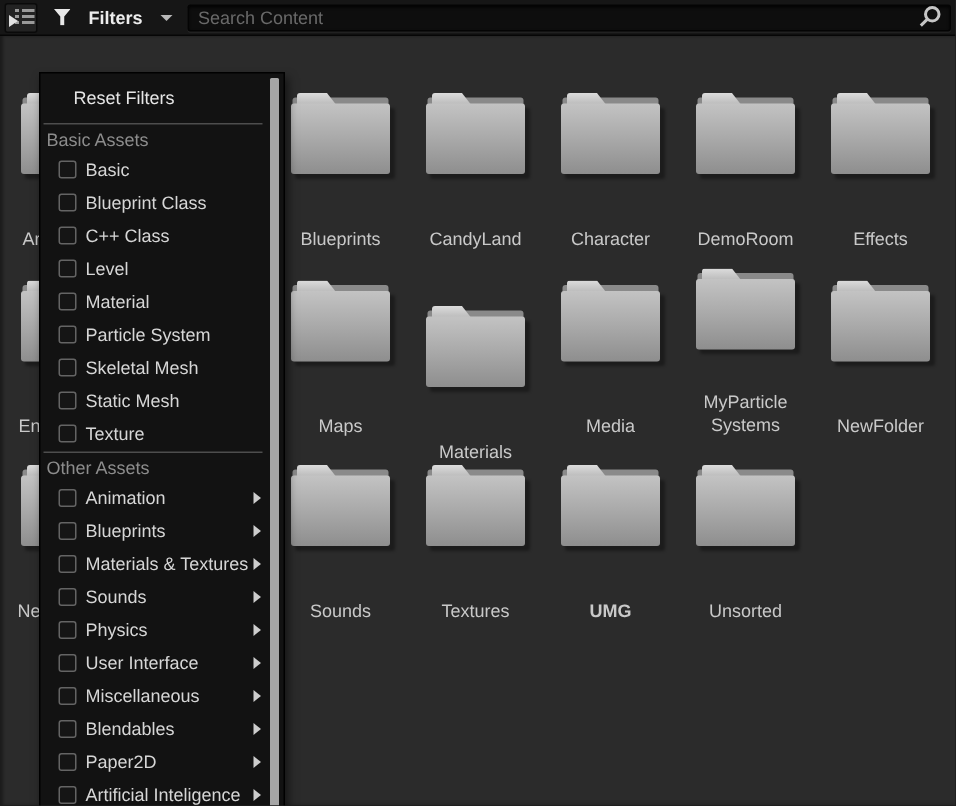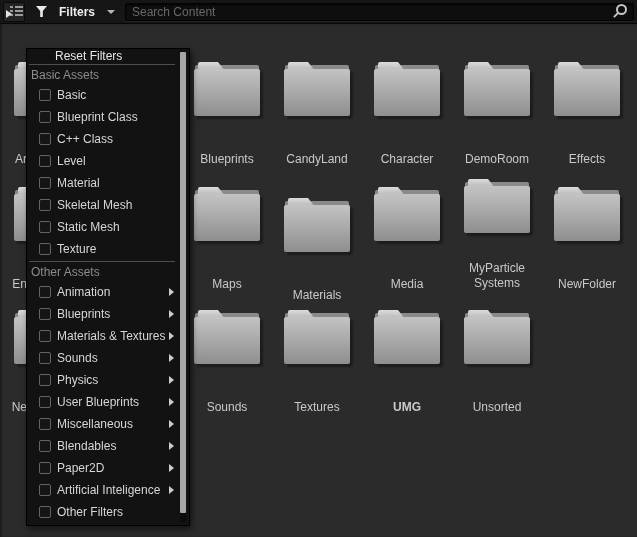--- a/index.html
+++ b/index.html
@@ -71,21 +71,21 @@
   .folder-cell.truncated .folder-label{width:26px;justify-content:flex-end;
     padding-right:1px;overflow:hidden;white-space:nowrap;}
   
   .menu{
     position:absolute;top:24px;left:26px;width:164px;z-index:5;
     background:#121212;border:1px solid #000;
     box-shadow:2px 3px 6px rgba(0,0,0,.55);
     padding:0 12px 2px 0;
   }
   .menu-inner{width:100%;}
-  .menu-reset{height:14px;display:flex;align-items:center;padding-left:28px;
+  .menu-reset{height:32px;display:flex;align-items:center;padding-left:22px;
     color:#e6e6e6;font-size:12px;cursor:pointer;}
   .menu-sep{height:1px;background:#4d4d4d;margin:1px 2px;}
   .menu-header{height:18px;display:flex;align-items:center;padding-left:4px;
     color:#8c8c8c;font-size:12px;}
   .menu-item{height:22px;display:flex;align-items:center;padding-left:12px;
     color:#d6d6d6;font-size:12px;cursor:pointer;}
   .checkbox{width:12px;height:12px;flex:none;margin-right:6px;
     background:#151515;border:1px solid #646464;border-radius:2px;}
   .sub-arrow{margin-left:auto;margin-right:3px;width:0;height:0;flex:none;
     border-left:5px solid #cdcdcd;border-top:4px solid transparent;border-bottom:4px solid transparent;}
@@ -176,21 +176,21 @@
           <div class="folder-label">En</div>
         </div>
         <div class="folder-cell" style="left: 182px; top: 163px;">
           <div class="folder">
             <div class="back"></div>
             <div class="tab"></div>
             <div class="body"></div>
           </div>
           <div class="folder-label">Maps</div>
         </div>
-        <div class="folder-cell" style="left: 272px; top: 174px;">
+        <div class="folder-cell" style="left: 272px; top: 180px;">
           <div class="folder">
             <div class="back"></div>
             <div class="tab"></div>
             <div class="body"></div>
           </div>
           <div class="folder-label">Materials</div>
         </div>
         <div class="folder-cell" style="left: 362px; top: 163px;">
           <div class="folder">
             <div class="back"></div>
@@ -277,20 +277,24 @@
           <div class="menu-item">
             <div class="checkbox"></div>
             <div>Level</div>
           </div>
           <div class="menu-item">
             <div class="checkbox"></div>
             <div>Material</div>
           </div>
           <div class="menu-item">
             <div class="checkbox"></div>
+            <div>Particle System</div>
+          </div>
+          <div class="menu-item">
+            <div class="checkbox"></div>
             <div>Skeletal Mesh</div>
           </div>
           <div class="menu-item">
             <div class="checkbox"></div>
             <div>Static Mesh</div>
           </div>
           <div class="menu-item">
             <div class="checkbox"></div>
             <div>Texture</div>
           </div>
@@ -316,21 +320,21 @@
             <div>Sounds</div>
             <div class="sub-arrow"></div>
           </div>
           <div class="menu-item">
             <div class="checkbox"></div>
             <div>Physics</div>
             <div class="sub-arrow"></div>
           </div>
           <div class="menu-item">
             <div class="checkbox"></div>
-            <div>User Blueprints</div>
+            <div>User Interface</div>
             <div class="sub-arrow"></div>
           </div>
           <div class="menu-item">
             <div class="checkbox"></div>
             <div>Miscellaneous</div>
             <div class="sub-arrow"></div>
           </div>
           <div class="menu-item">
             <div class="checkbox"></div>
             <div>Blendables</div>

